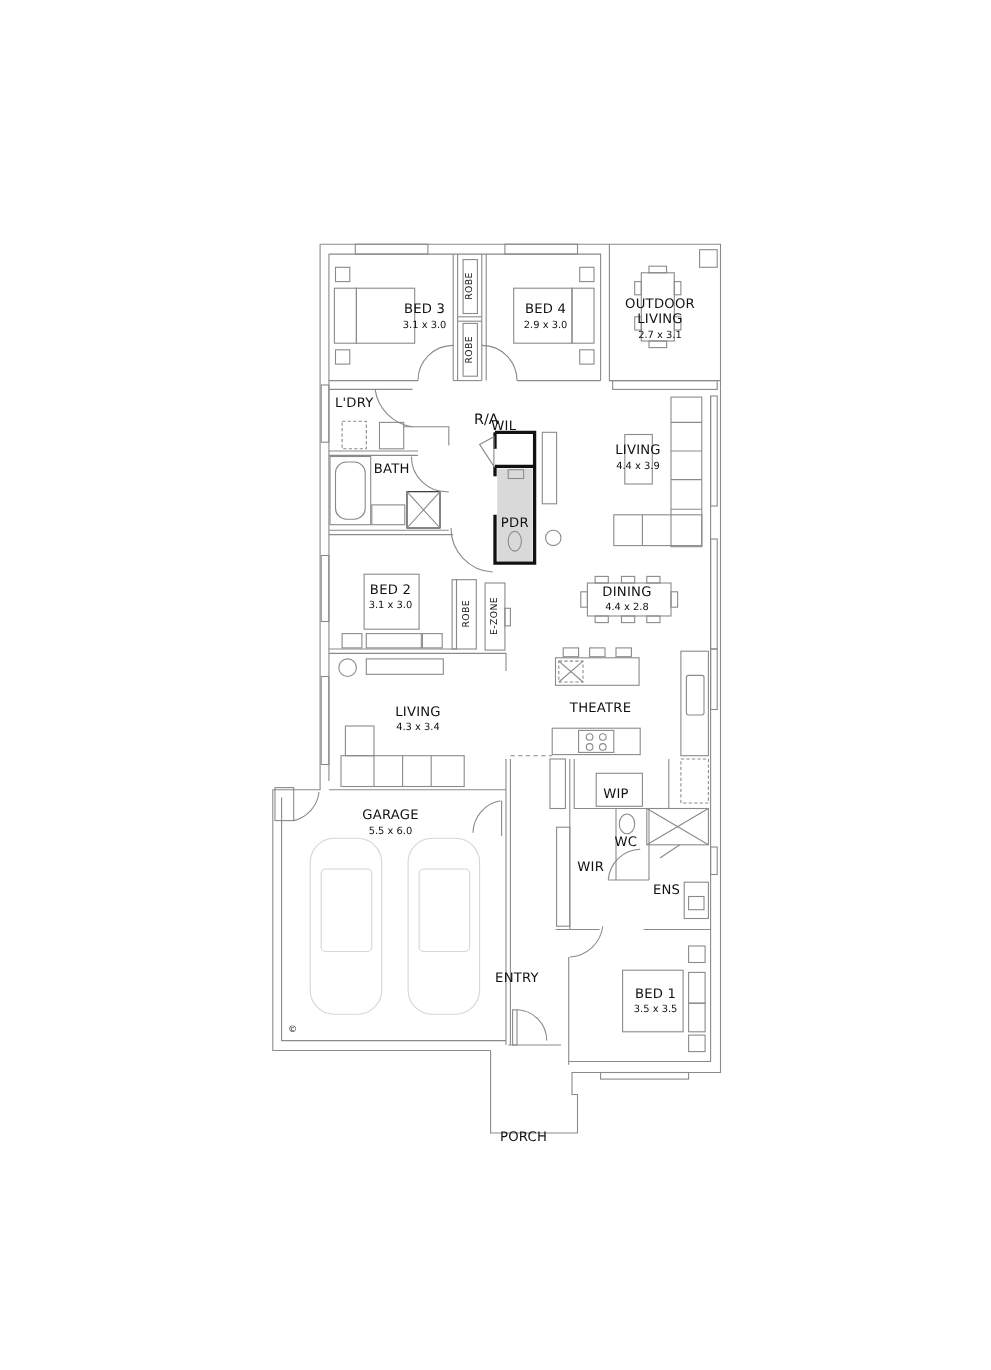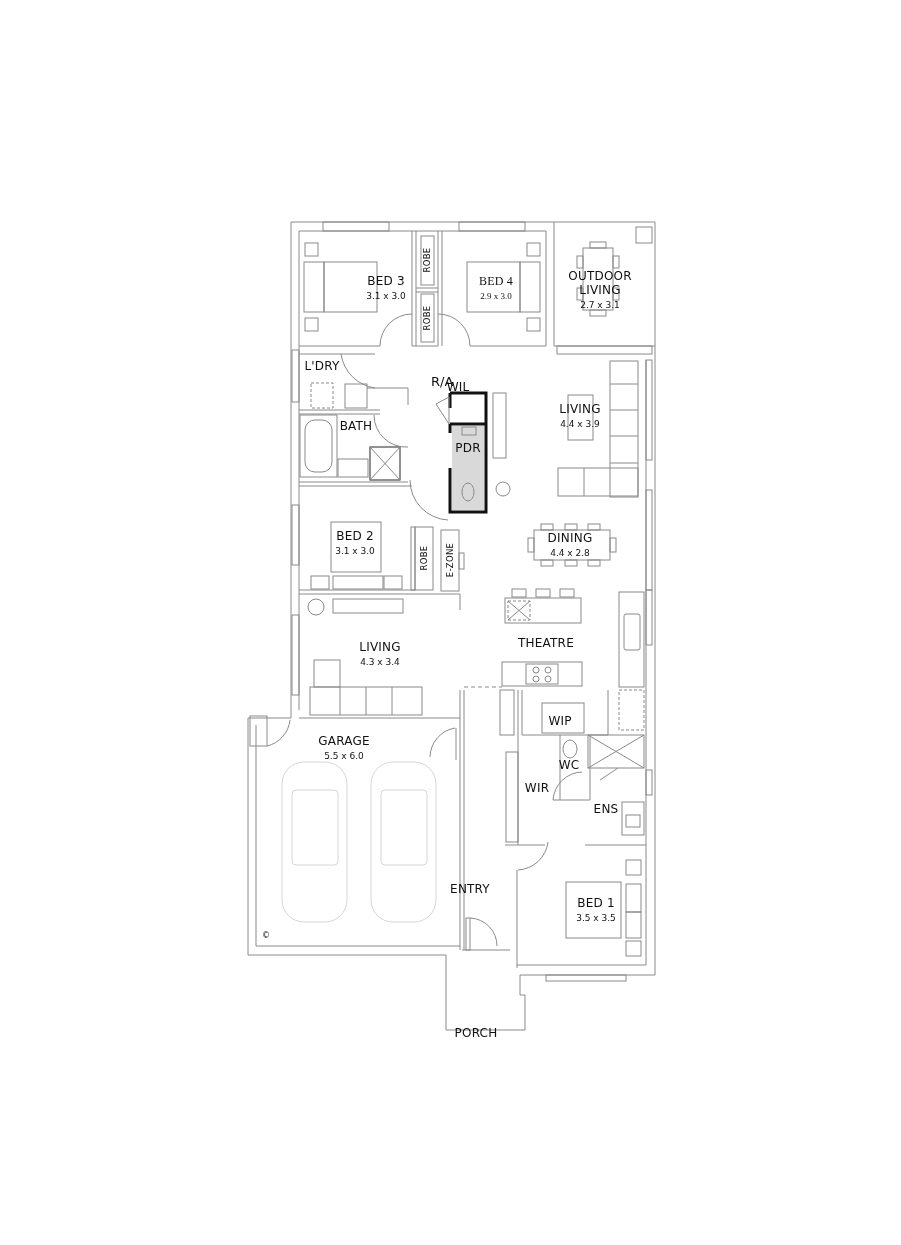--- a/index.html
+++ b/index.html
@@ -206,39 +206,39 @@
     <rect x="546" y="975" width="80" height="6"></rect>
     <rect x="646" y="590" width="6" height="55"></rect>
     <rect x="646" y="770" width="6" height="25"></rect>
   </g>
 </svg>
 
 <div class="lbl" style="left:350px; top:288px;margin-left:36px;">
   <span class="n">BED 3</span>
   <span class="d">3.1 x 3.0</span>
 </div>
-<div class="lbl" style="left:496px; top:288px;font-family:Liberation Serif, serif;">
+<div class="lbl" style="left:496px; top:288px;">
   <span class="n">BED 4</span>
   <span class="d">2.9 x 3.0</span>
 </div>
 <div class="lbl" style="left:600px; top:290px;">
   <span class="n">OUTDOOR</span>
   <span class="n">LIVING</span>
   <span class="d">2.7 x 3.1</span>
 </div>
 <div class="lbl" style="left:322px; top:367px;">
   <span class="n">L'DRY</span>
 </div>
 <div class="lbl" style="left:356px; top:427px;">
   <span class="n">BATH</span>
 </div>
 <div class="lbl" style="left:458px; top:388px;">
   <span class="n">WIL</span>
 </div>
-<div class="lbl" style="left:468px; top:449px;text-align:right;">
+<div class="lbl" style="left:468px; top:476px;text-align:right;">
   <span class="n">PDR</span>
 </div>
 <div class="lbl" style="left:580px; top:416px;">
   <span class="n">LIVING</span>
   <span class="d">4.4 x 3.9</span>
 </div>
 <div class="lbl" style="left:355px; top:543px;">
   <span class="n">BED 2</span>
   <span class="d">3.1 x 3.0</span>
 </div>
@@ -246,21 +246,21 @@
   <span class="n">DINING</span>
   <span class="d">4.4 x 2.8</span>
 </div>
 <div class="lbl" style="left:546px; top:644px;">
   <span class="n">THEATRE</span>
 </div>
 <div class="lbl" style="left:380px; top:654px;">
   <span class="n">LIVING</span>
   <span class="d">4.3 x 3.4</span>
 </div>
-<div class="lbl" style="left:344px; top:748px;">
+<div class="lbl" style="left:355px; top:748px;">
   <span class="n">GARAGE</span>
   <span class="d">5.5 x 6.0</span>
 </div>
 <div class="lbl" style="left:560px; top:722px;">
   <span class="n">WIP</span>
 </div>
 <div class="lbl" style="left:569px; top:766px;">
   <span class="n">WC</span>
 </div>
 <div class="lbl" style="left:537px; top:789px;">

